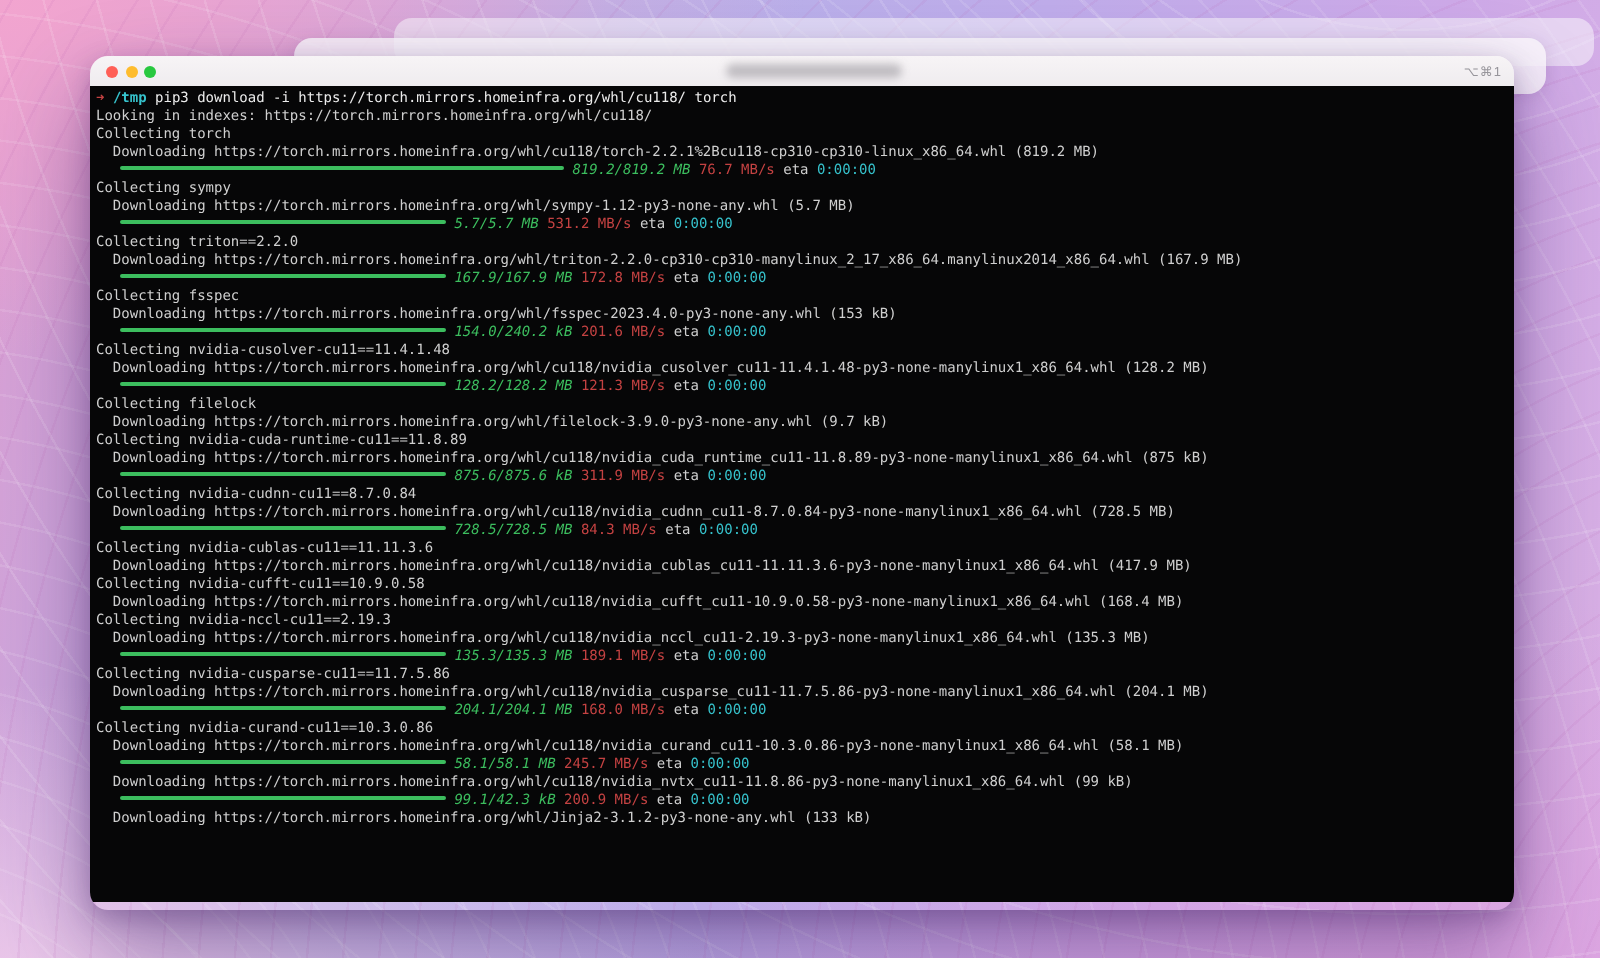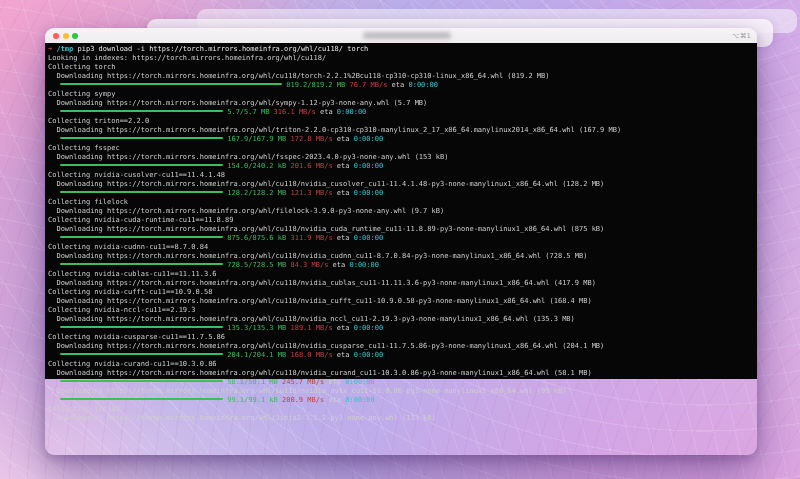--- a/index.html
+++ b/index.html
@@ -22,28 +22,28 @@
   .ghost.g2{left:197px;top:9px;width:600px;height:24px;background:rgba(248,246,251,.55);}
   .ghost.g1{left:147px;top:19px;width:626px;height:28px;background:rgba(251,249,252,.82);box-shadow:0 2px 8px rgba(80,40,110,.15);}
   .win{position:absolute;left:45px;top:28px;width:712px;height:427px;border-radius:9px;overflow:hidden;
     box-shadow:0 20px 45px rgba(62,28,96,.45), 0 4px 12px rgba(62,28,96,.28);}
   .titlebar{position:relative;height:15px;background:linear-gradient(#f7f4f6,#efecef);}
   .lights{position:absolute;left:8px;top:4.5px;display:flex;gap:3.5px;}
   .light{width:6px;height:6px;border-radius:50%;}
   .smudge{position:absolute;left:318px;top:4px;width:88px;height:7px;border-radius:4px;
     background:#b6b3b8;filter:blur(2px);opacity:.85;}
   .badge{position:absolute;right:6px;top:3.5px;font-size:6.5px;color:#97959b;letter-spacing:.5px;}
-  .term{height:336px;background:#060607;color:#cfcfcf;
+  .term{height:408px;background:#060607;color:#cfcfcf;
     font-family:"DejaVu Sans Mono","Liberation Mono",monospace;
     font-size:7px;line-height:9px;padding:2px 0 0 3px;box-sizing:border-box;}
   .tline{height:9px;white-space:pre;overflow:hidden;}
   .p-arrow{color:var(--red);font-weight:bold;}
   .p-cwd{color:var(--cyn);font-weight:bold;}
   .p-cmd{color:#ececec;}
-  .grn{color:var(--grn);}
+  .grn{color:var(--grn);font-style:italic;}
   .red{color:var(--red);}
   .cyn{color:var(--cyn);}
   .pbar{display:inline-block;height:2px;background:var(--grn);vertical-align:2px;margin-left:12px;border-radius:1px;}
 </style>
 </head>
 <body style="--grn: #3cbd5e; --red: #c44242; --cyn: #36c2cc;">
 
 <div class="waves"></div>
 
 <div class="ghost g2"></div>
@@ -60,21 +60,21 @@
     <div class="badge">⌥⌘1</div>
   </div>
   <div class="term">
       <div class="tline"><span class="p-arrow">➜</span> <span class="p-cwd">/tmp</span> <span class="p-cmd">pip3 download -i https://torch.mirrors.homeinfra.org/whl/cu118/ torch</span></div>
       <div class="tline">Looking in indexes: https://torch.mirrors.homeinfra.org/whl/cu118/</div>
       <div class="tline">Collecting torch</div>
       <div class="tline">  Downloading https://torch.mirrors.homeinfra.org/whl/cu118/torch-2.2.1%2Bcu118-cp310-cp310-linux_x86_64.whl (819.2 MB)</div>
       <div class="tline"><span class="pbar" style="width: 222px;"></span> <span class="grn">819.2/819.2 MB</span> <span class="red">76.7 MB/s</span> eta <span class="cyn">0:00:00</span></div>
       <div class="tline">Collecting sympy</div>
       <div class="tline">  Downloading https://torch.mirrors.homeinfra.org/whl/sympy-1.12-py3-none-any.whl (5.7 MB)</div>
-      <div class="tline"><span class="pbar" style="width: 163px;"></span> <span class="grn">5.7/5.7 MB</span> <span class="red">316.1 MB/s</span> eta <span class="cyn">0:00:00</span></div>
+      <div class="tline"><span class="pbar" style="width: 163px;"></span> <span class="grn">5.7/5.7 MB</span> <span class="red">531.2 MB/s</span> eta <span class="cyn">0:00:00</span></div>
       <div class="tline">Collecting triton==2.2.0</div>
       <div class="tline">  Downloading https://torch.mirrors.homeinfra.org/whl/triton-2.2.0-cp310-cp310-manylinux_2_17_x86_64.manylinux2014_x86_64.whl (167.9 MB)</div>
       <div class="tline"><span class="pbar" style="width: 163px;"></span> <span class="grn">167.9/167.9 MB</span> <span class="red">172.8 MB/s</span> eta <span class="cyn">0:00:00</span></div>
       <div class="tline">Collecting fsspec</div>
       <div class="tline">  Downloading https://torch.mirrors.homeinfra.org/whl/fsspec-2023.4.0-py3-none-any.whl (153 kB)</div>
       <div class="tline"><span class="pbar" style="width: 163px;"></span> <span class="grn">154.0/240.2 kB</span> <span class="red">201.6 MB/s</span> eta <span class="cyn">0:00:00</span></div>
       <div class="tline">Collecting nvidia-cusolver-cu11==11.4.1.48</div>
       <div class="tline">  Downloading https://torch.mirrors.homeinfra.org/whl/cu118/nvidia_cusolver_cu11-11.4.1.48-py3-none-manylinux1_x86_64.whl (128.2 MB)</div>
       <div class="tline"><span class="pbar" style="width: 163px;"></span> <span class="grn">128.2/128.2 MB</span> <span class="red">121.3 MB/s</span> eta <span class="cyn">0:00:00</span></div>
       <div class="tline">Collecting filelock</div>
@@ -92,17 +92,16 @@
       <div class="tline">Collecting nvidia-nccl-cu11==2.19.3</div>
       <div class="tline">  Downloading https://torch.mirrors.homeinfra.org/whl/cu118/nvidia_nccl_cu11-2.19.3-py3-none-manylinux1_x86_64.whl (135.3 MB)</div>
       <div class="tline"><span class="pbar" style="width: 163px;"></span> <span class="grn">135.3/135.3 MB</span> <span class="red">189.1 MB/s</span> eta <span class="cyn">0:00:00</span></div>
       <div class="tline">Collecting nvidia-cusparse-cu11==11.7.5.86</div>
       <div class="tline">  Downloading https://torch.mirrors.homeinfra.org/whl/cu118/nvidia_cusparse_cu11-11.7.5.86-py3-none-manylinux1_x86_64.whl (204.1 MB)</div>
       <div class="tline"><span class="pbar" style="width: 163px;"></span> <span class="grn">204.1/204.1 MB</span> <span class="red">168.0 MB/s</span> eta <span class="cyn">0:00:00</span></div>
       <div class="tline">Collecting nvidia-curand-cu11==10.3.0.86</div>
       <div class="tline">  Downloading https://torch.mirrors.homeinfra.org/whl/cu118/nvidia_curand_cu11-10.3.0.86-py3-none-manylinux1_x86_64.whl (58.1 MB)</div>
       <div class="tline"><span class="pbar" style="width: 163px;"></span> <span class="grn">58.1/58.1 MB</span> <span class="red">245.7 MB/s</span> eta <span class="cyn">0:00:00</span></div>
       <div class="tline">  Downloading https://torch.mirrors.homeinfra.org/whl/cu118/nvidia_nvtx_cu11-11.8.86-py3-none-manylinux1_x86_64.whl (99 kB)</div>
-      <div class="tline"><span class="pbar" style="width: 163px;"></span> <span class="grn">99.1/99.1 kB</span> <span class="red">200.9 MB/s</span> eta <span class="cyn">0:00:00</span></div>
-      <div class="tline">Collecting jinja2</div>
+      <div class="tline"><span class="pbar" style="width: 163px;"></span> <span class="grn">99.1/42.3 kB</span> <span class="red">200.9 MB/s</span> eta <span class="cyn">0:00:00</span></div>
       <div class="tline">  Downloading https://torch.mirrors.homeinfra.org/whl/Jinja2-3.1.2-py3-none-any.whl (133 kB)</div>
     </div>
 </div>
 
 </body></html>

